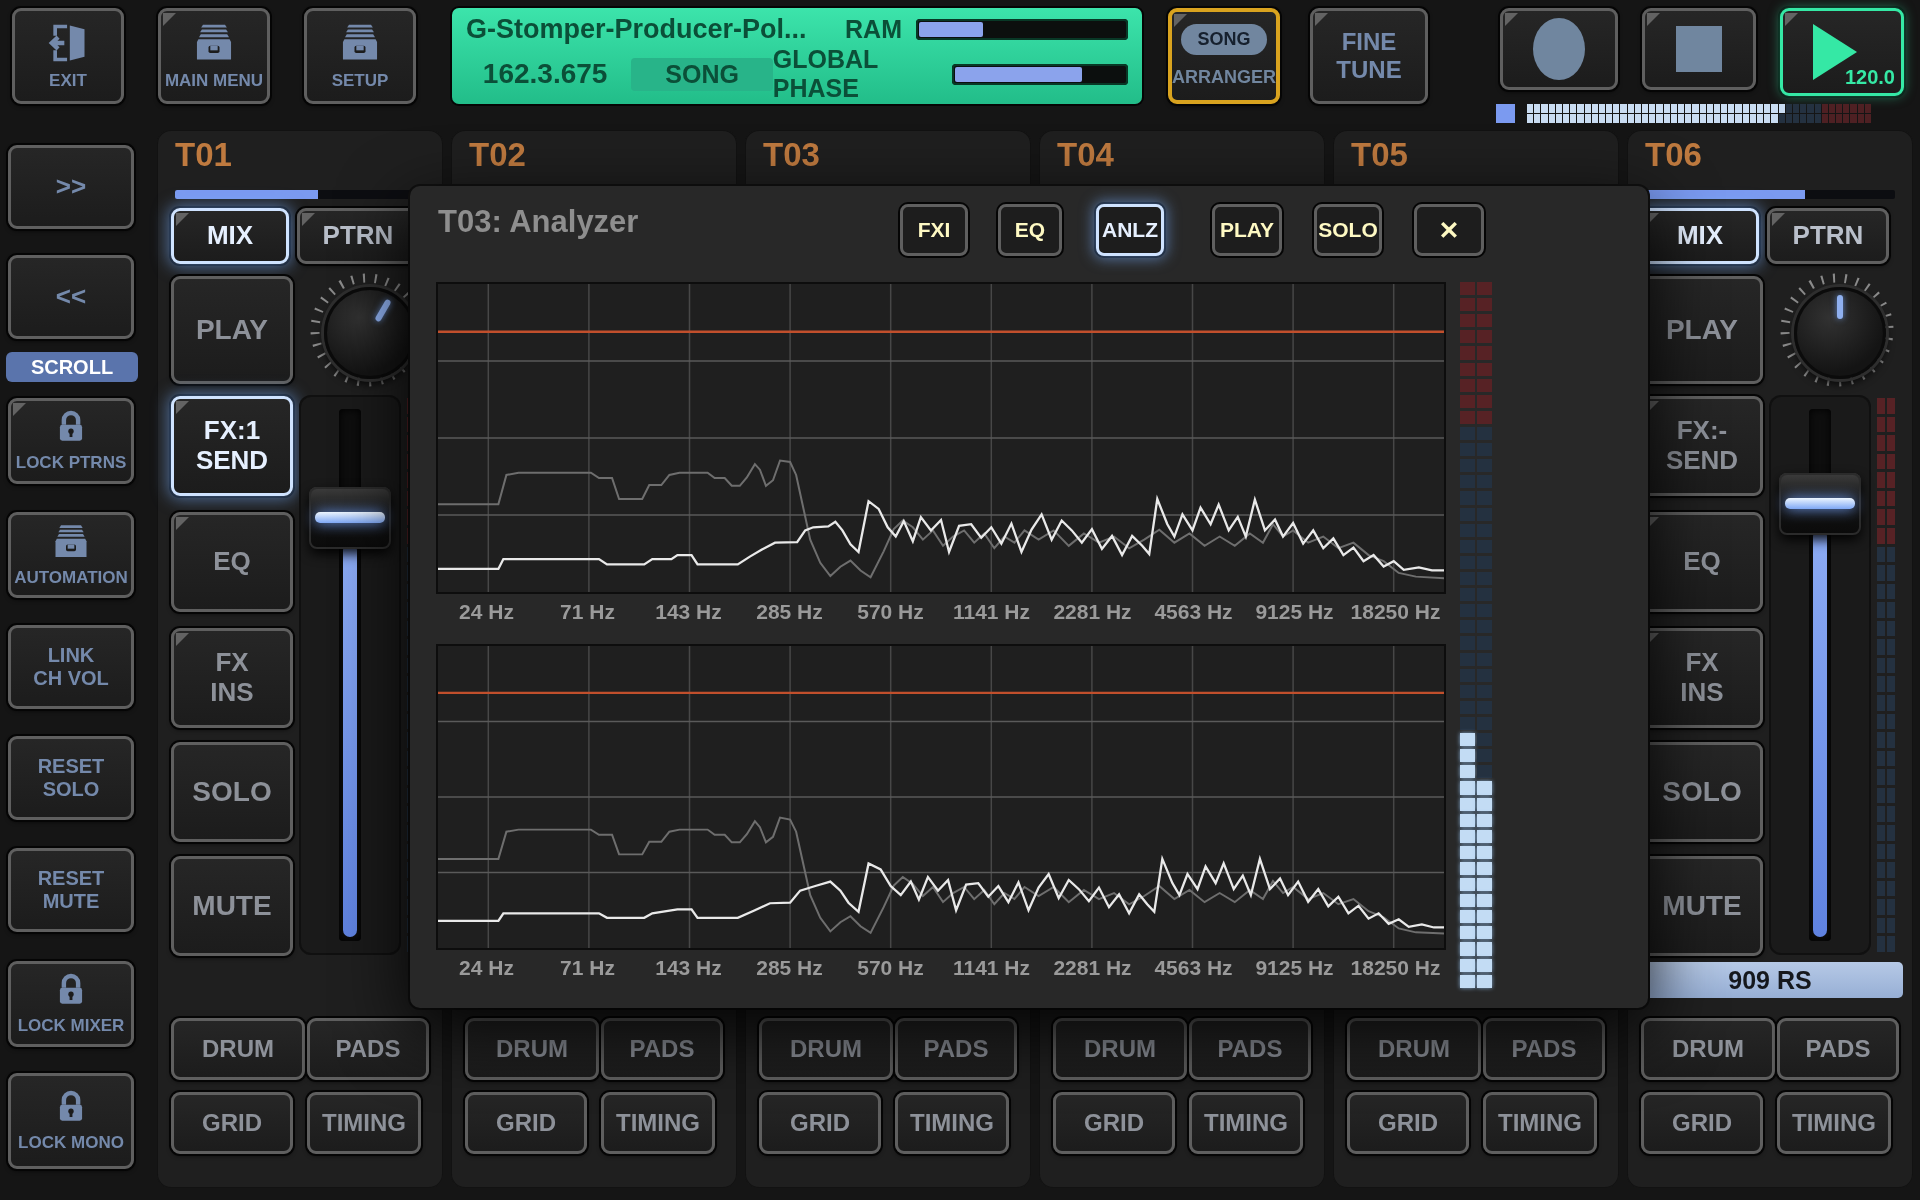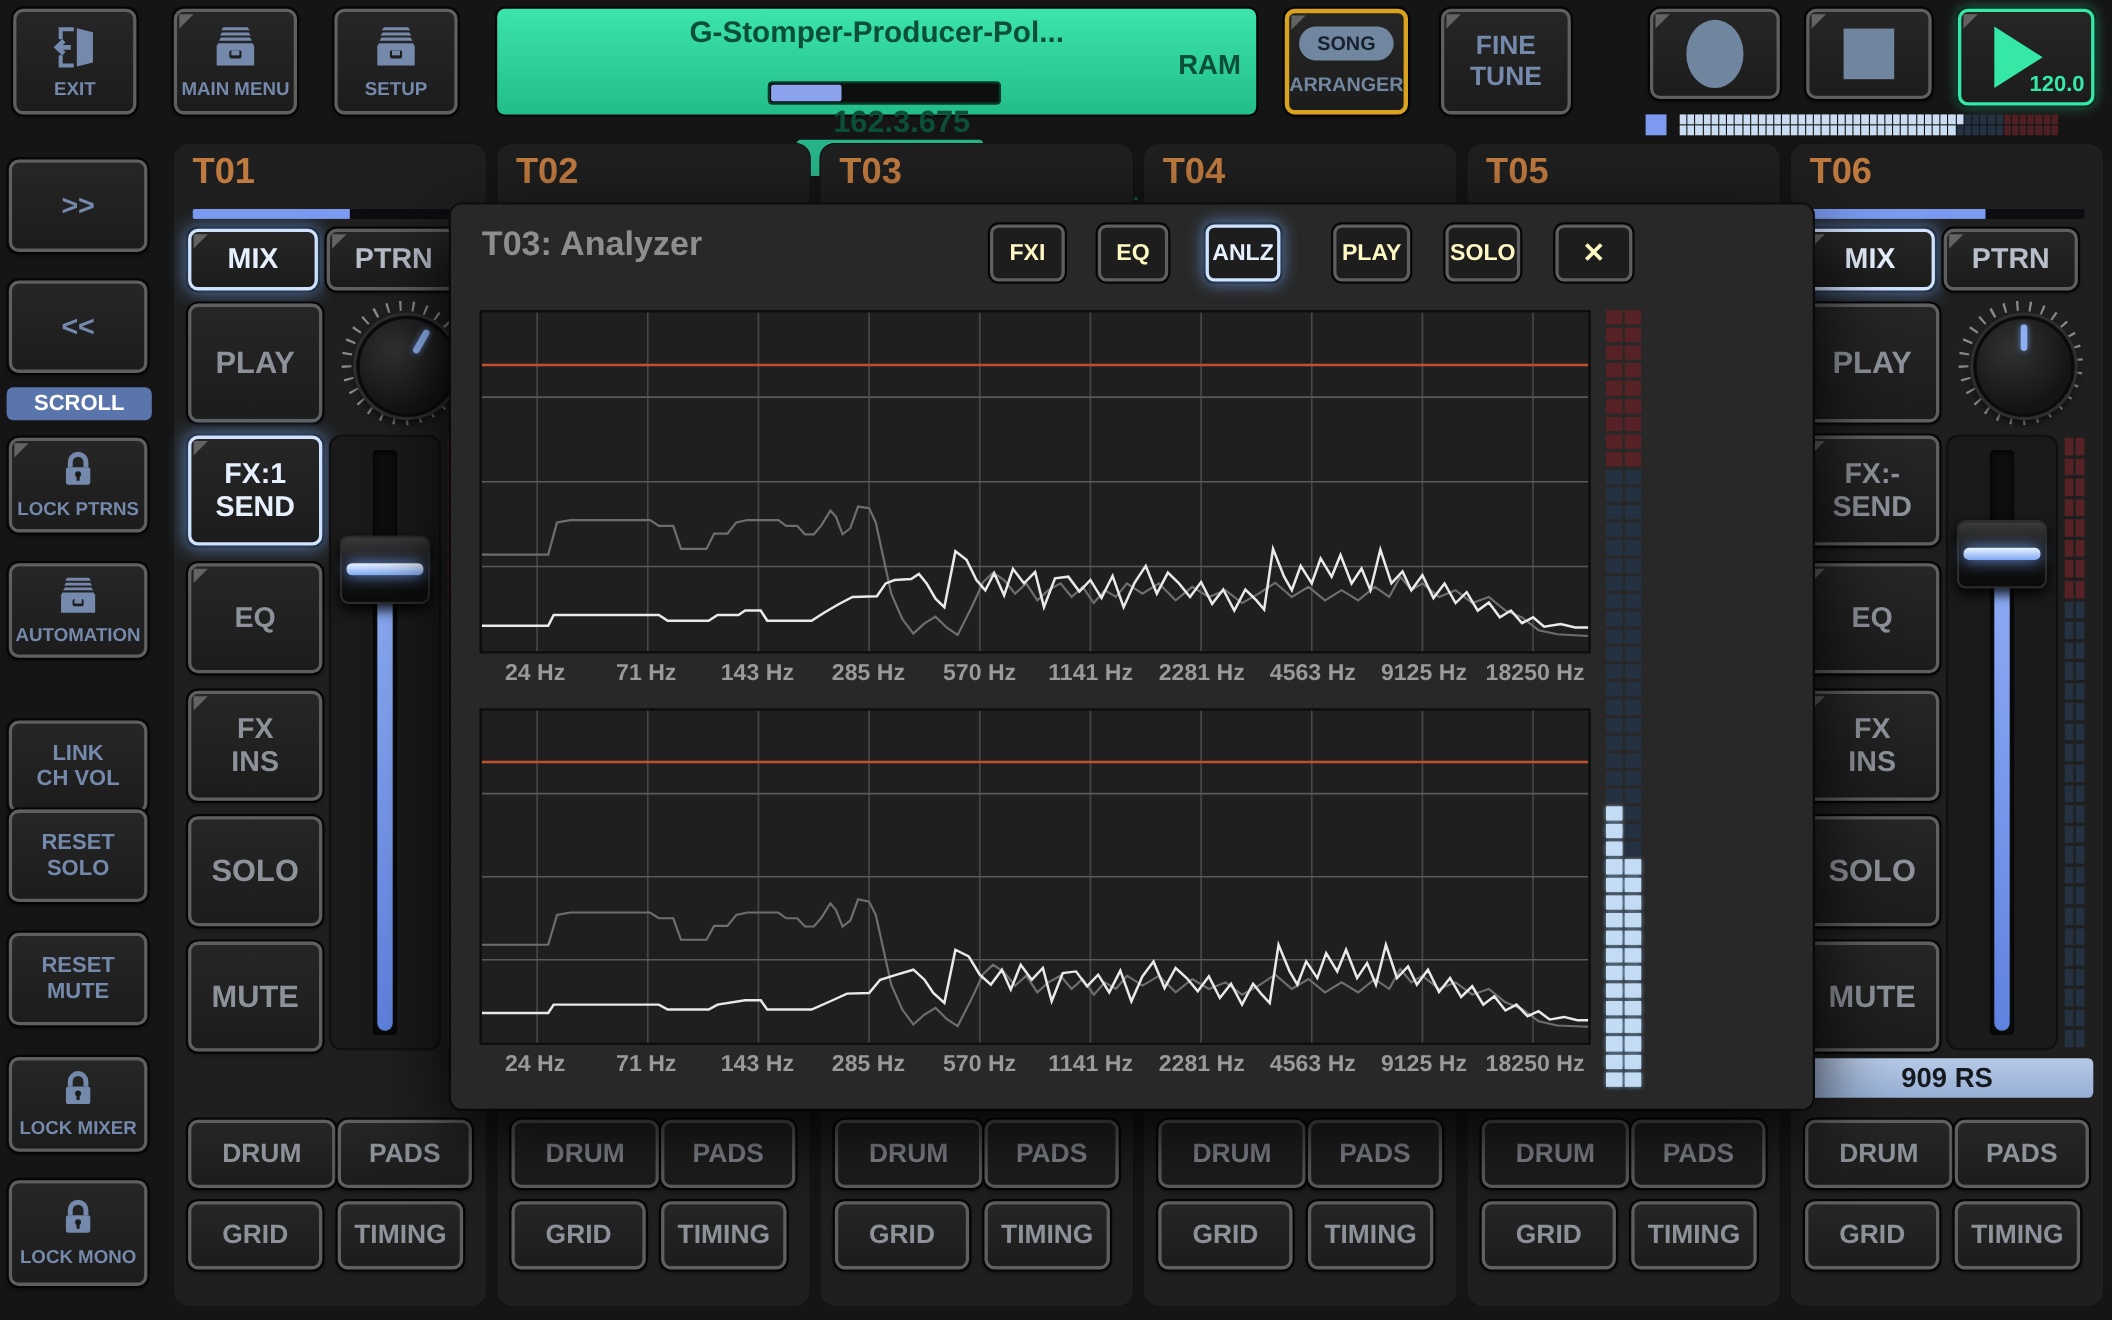--- a/index.html
+++ b/index.html
@@ -15,21 +15,21 @@
   .fold{position:absolute;top:2px;left:2px;width:0;height:0;border-top:13px solid #6e6e6e;
        border-right:13px solid transparent;opacity:.85;}
   .lbl17{font-size:17px;} .lbl20{font-size:20px;}
   .lbl24{font-size:24px;} .lbl26{font-size:26px;} .lbl28{font-size:28px;}
   .icon{display:flex;align-items:center;justify-content:center;margin-bottom:6px;}
   
   #display{position:absolute;left:452px;top:8px;width:690px;height:96px;border-radius:7px;
        background:linear-gradient(180deg,#3ce4ab,#22bd89);box-shadow:0 0 0 2px #050505;
        color:#0b4f38;display:flex;flex-direction:column;justify-content:space-around;
        padding:6px 14px;box-sizing:border-box;}
-  .drow{display:flex;align-items:center;flex-direction:column;}
+  .drow{display:flex;align-items:center;}
   .dbar{width:212px;height:21px;background:#0c0f0e;border-radius:4px;margin-left:14px;
        box-shadow:inset 0 0 0 2px #083826;overflow:hidden;position:relative;}
   .dfill{position:absolute;left:3px;top:3px;bottom:3px;background:#8ba3ec;border-radius:2px;}
   .dmode{background:#28b489;border-radius:4px;width:170px;text-align:center;padding:2px 0;margin-left:24px;}
   
   #strip{position:absolute;left:1496px;top:104px;width:392px;height:19px;display:flex;align-items:stretch;}
   #strip .square{width:19px;height:19px;background:#7b9af0;margin-right:12px;}
   .striprows{display:flex;flex-direction:column;gap:1px;flex:1;}
   .striprow{display:flex;gap:1px;flex:1;}
   .tseg{width:6.2px;}
@@ -322,21 +322,21 @@
           <path d="M5.4 4.6h13.2l1 1.6H4.4z" fill="#7489ab"></path>
           <path d="M4.8 7.2h14.4l1 1.6H3.8z" fill="#7489ab"></path>
           <path d="M3.5 10h17l.8 1.5V21h-18.6V11.5z" fill="#7489ab"></path>
           <rect x="9" y="13.5" width="6" height="4" rx="1" fill="#1c1c1c"></rect>
           <rect x="10" y="13.5" width="4" height="2.5" fill="#7489ab"></rect>
         </svg>
       </span>
     <span>AUTOMATION</span>
   </div>
 
-  <div class="btn steel lbl20" style="left:8px;top:655px;width:126px;height:84px;">
+  <div class="btn steel lbl20" style="left:8px;top:625px;width:126px;height:84px;">
     <span>LINK</span>
     <span>CH VOL</span>
   </div>
   <div class="btn steel lbl20" style="left:8px;top:736px;width:126px;height:84px;">
     <span>RESET</span>
     <span>SOLO</span>
   </div>
   <div class="btn steel lbl20" style="left:8px;top:848px;width:126px;height:84px;">
     <span>RESET</span>
     <span>MUTE</span>

